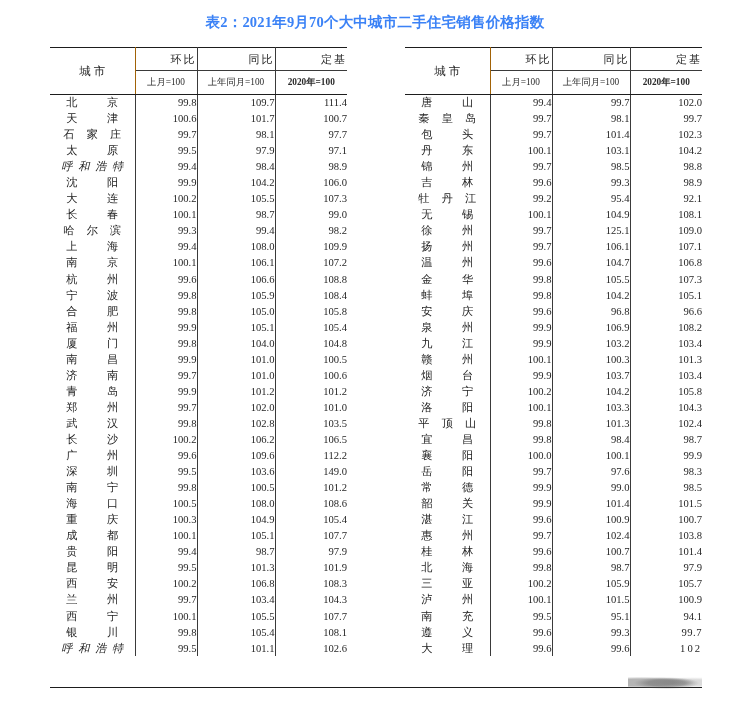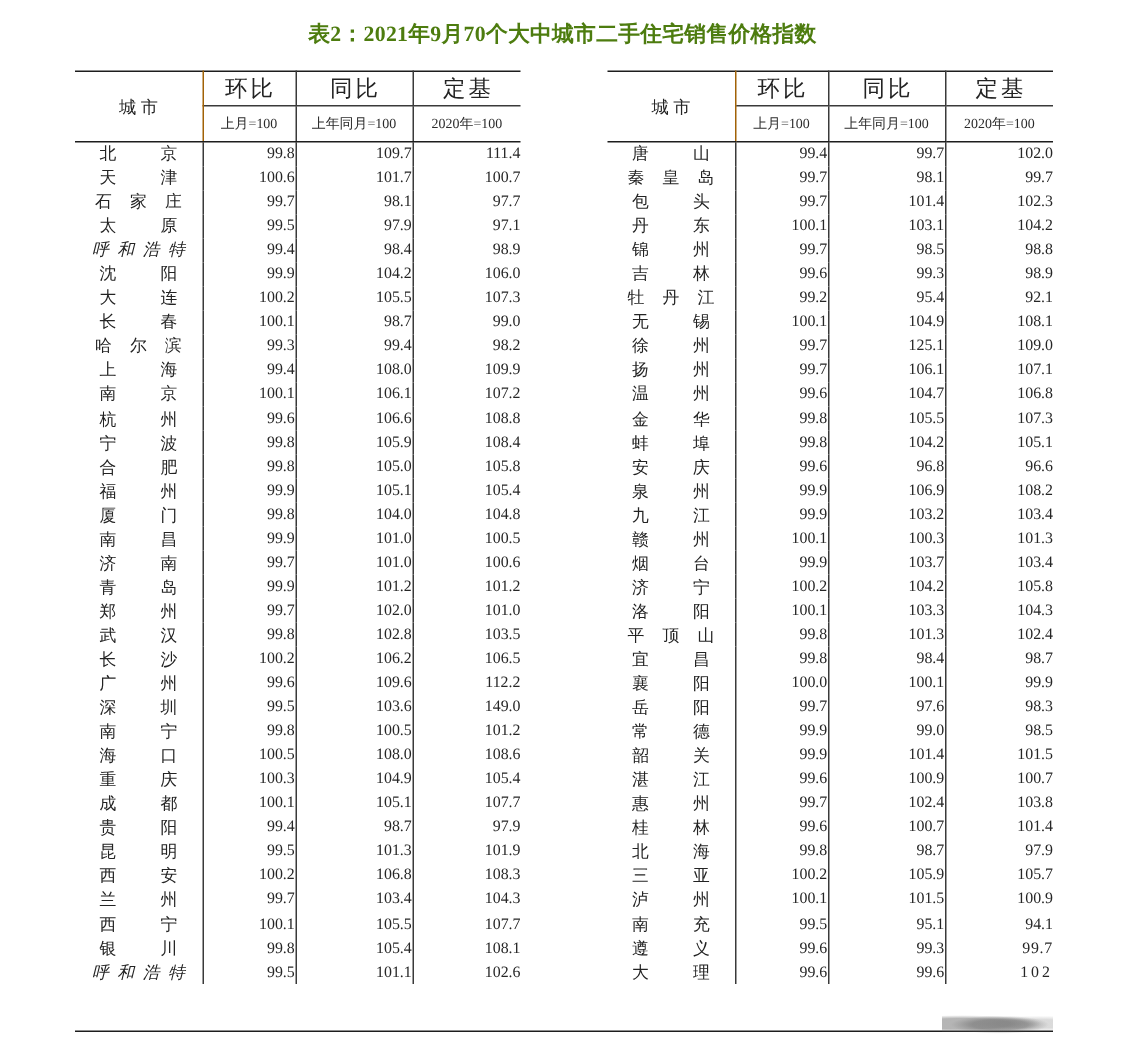--- a/index.html
+++ b/index.html
@@ -21,21 +21,21 @@
     position: relative;
     box-sizing: border-box;
   }
   .title {
     text-align: center;
     font-size: 14.5px;
     font-weight: bold;
     letter-spacing: 0.2px;
     padding-top: 13px;
     padding-bottom: 0;
-    color: #4d7c0f;
+    color: #3b82f6;
   }
   .table-wrap {
     position: absolute;
     left: 50px;
     top: 47px;
     width: 652px;
     display: flex;
     flex-direction: row;
     align-items: flex-start;
   }
@@ -64,36 +64,36 @@
     text-align: center;
     font-size: 11.5px;
     letter-spacing: 3px;
     text-indent: 3px;
     height: 45px;
   }
   .hdr-top {
     border-top: 1.6px solid #1d1d1d;
     border-bottom: 1px solid #3a3a3a;
     border-right: 1px solid #3a3a3a;
-    text-align: center;
-    font-size: 15px;
+    text-align: right;
+    font-size: 11px;
     letter-spacing: 2px;
     text-indent: 2px;
     height: 22px;
   }
   .hdr-top.last { border-right: none; }
   .hdr-sub {
     border-bottom: 1.6px solid #1d1d1d;
     border-right: 1px solid #3a3a3a;
     text-align: center;
     font-size: 9.3px;
     height: 23px;
     color: #2b2b2b;
   }
-  .hdr-sub.last { border-right: none; }
+  .hdr-sub.last { border-right: none; font-weight: bold; }
 
   
   tbody tr { height: 16.05px; }
   td.city {
     border-right: 1px solid #3a3a3a;
     text-align: center;
     font-size: 11.2px;
     white-space: nowrap;
     padding: 0 2px;
   }

